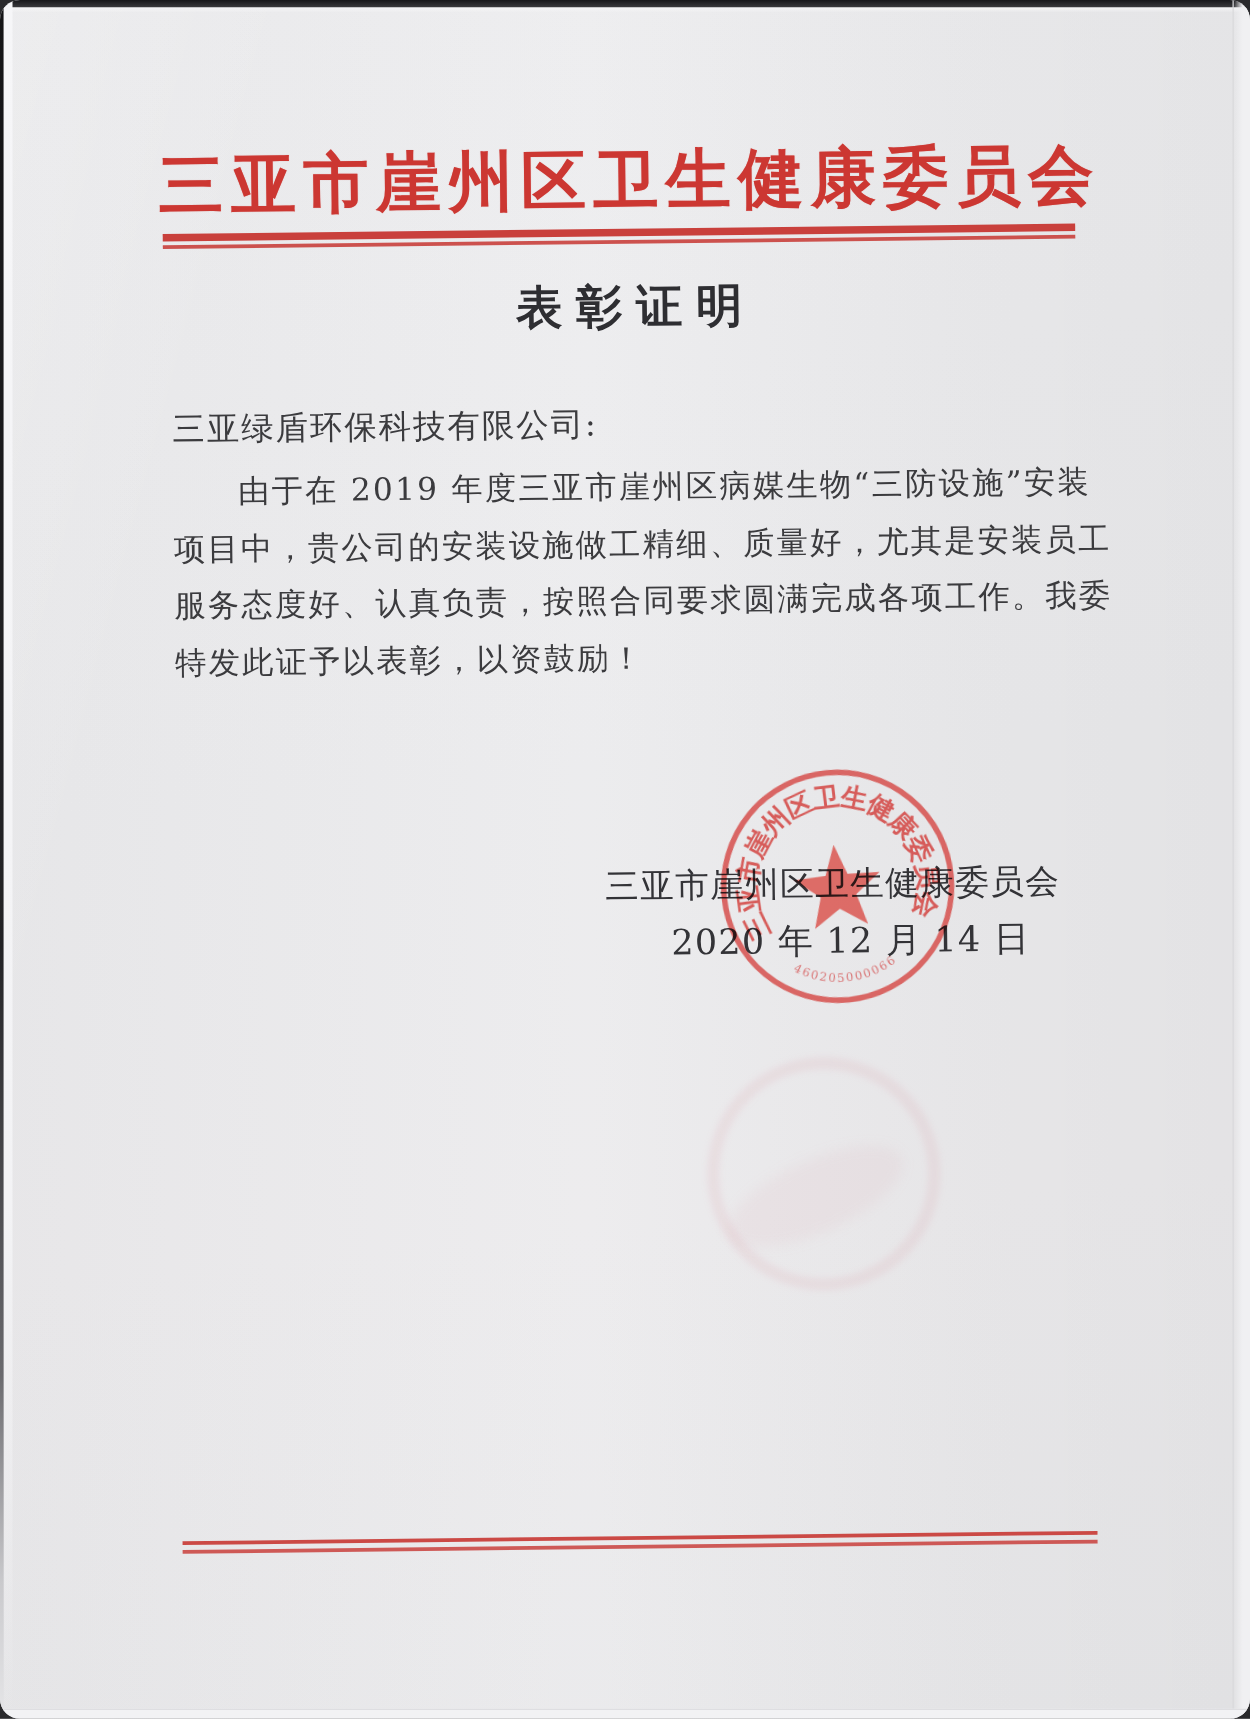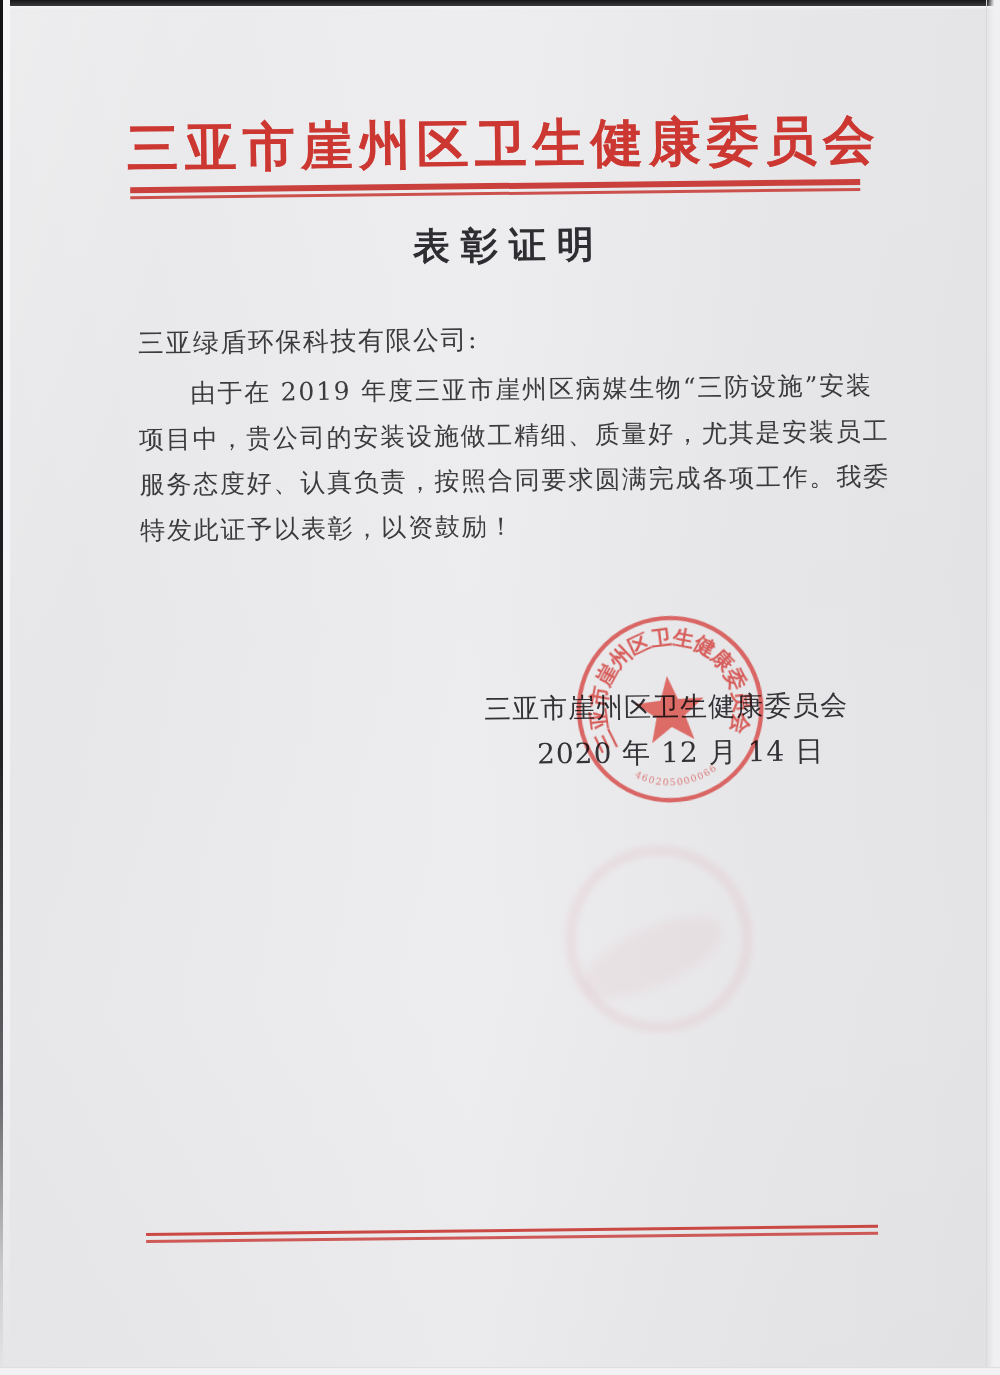--- a/index.html
+++ b/index.html
@@ -1,21 +1,21 @@
 <!DOCTYPE html>
 <html style="--header_red: #cc3732; --rule_red: #c9403c; --text_black: #3b3b3e; --seal_red: #d54844; --paper: #ebeaec;"><head>
 <meta charset="utf-8">
 <style>
   html,body{margin:0;padding:0;}
   body{
     width:1000px;height:1375px;overflow:hidden;
     background:#2a2a2c;
     font-family:"DejaVu Serif","Liberation Serif",serif;
   }
-  .scan{position:relative;width:1000px;height:1375px;overflow:hidden;}
+  .scan{position:relative;width:1000px;height:1375px;overflow:hidden;border-radius:16px;}
   .paper{
     position:absolute;inset:0;
     background:
       linear-gradient(105deg, rgba(255,255,255,.20) 0%, rgba(255,255,255,0) 18%),
       linear-gradient(90deg, rgba(0,0,0,0.015) 0%, rgba(255,255,255,.10) 47%, rgba(0,0,0,0.02) 78%, rgba(0,0,0,0.03) 100%),
       linear-gradient(175deg,#ececee 0%,#eaeaec 45%,#ebeaec 70%,#e8e8ea 100%);
   }
   
   .edge-top{position:absolute;top:0;left:0;right:0;height:6px;
     background:linear-gradient(#17171a,#3b3b3e);z-index:9;}

